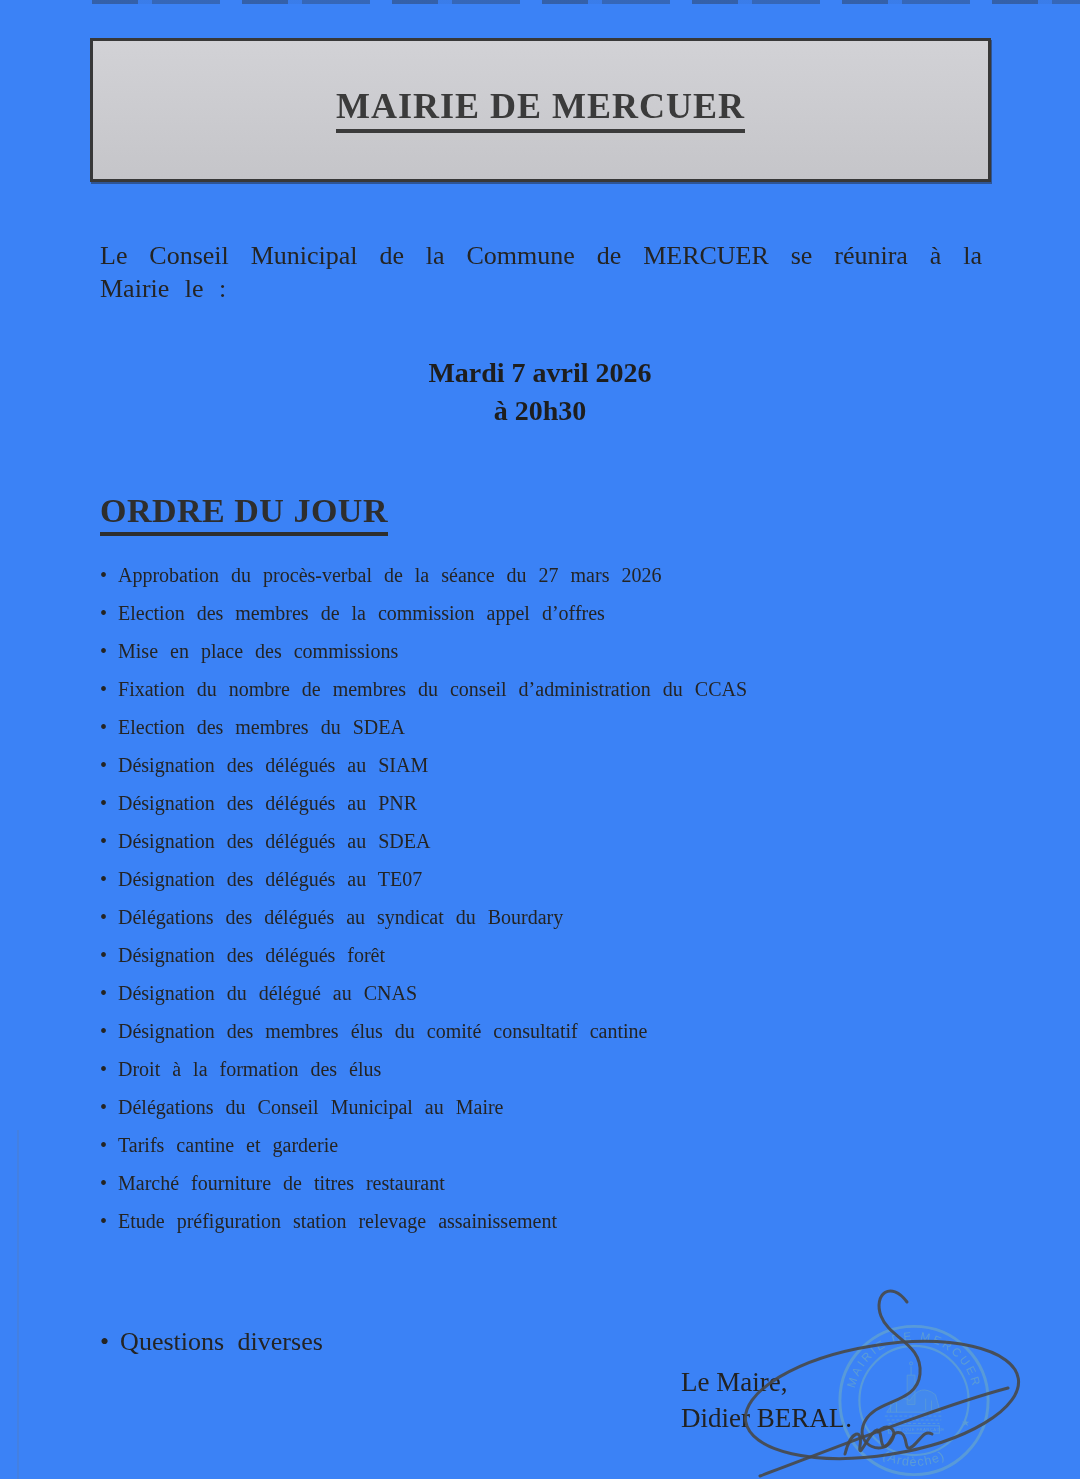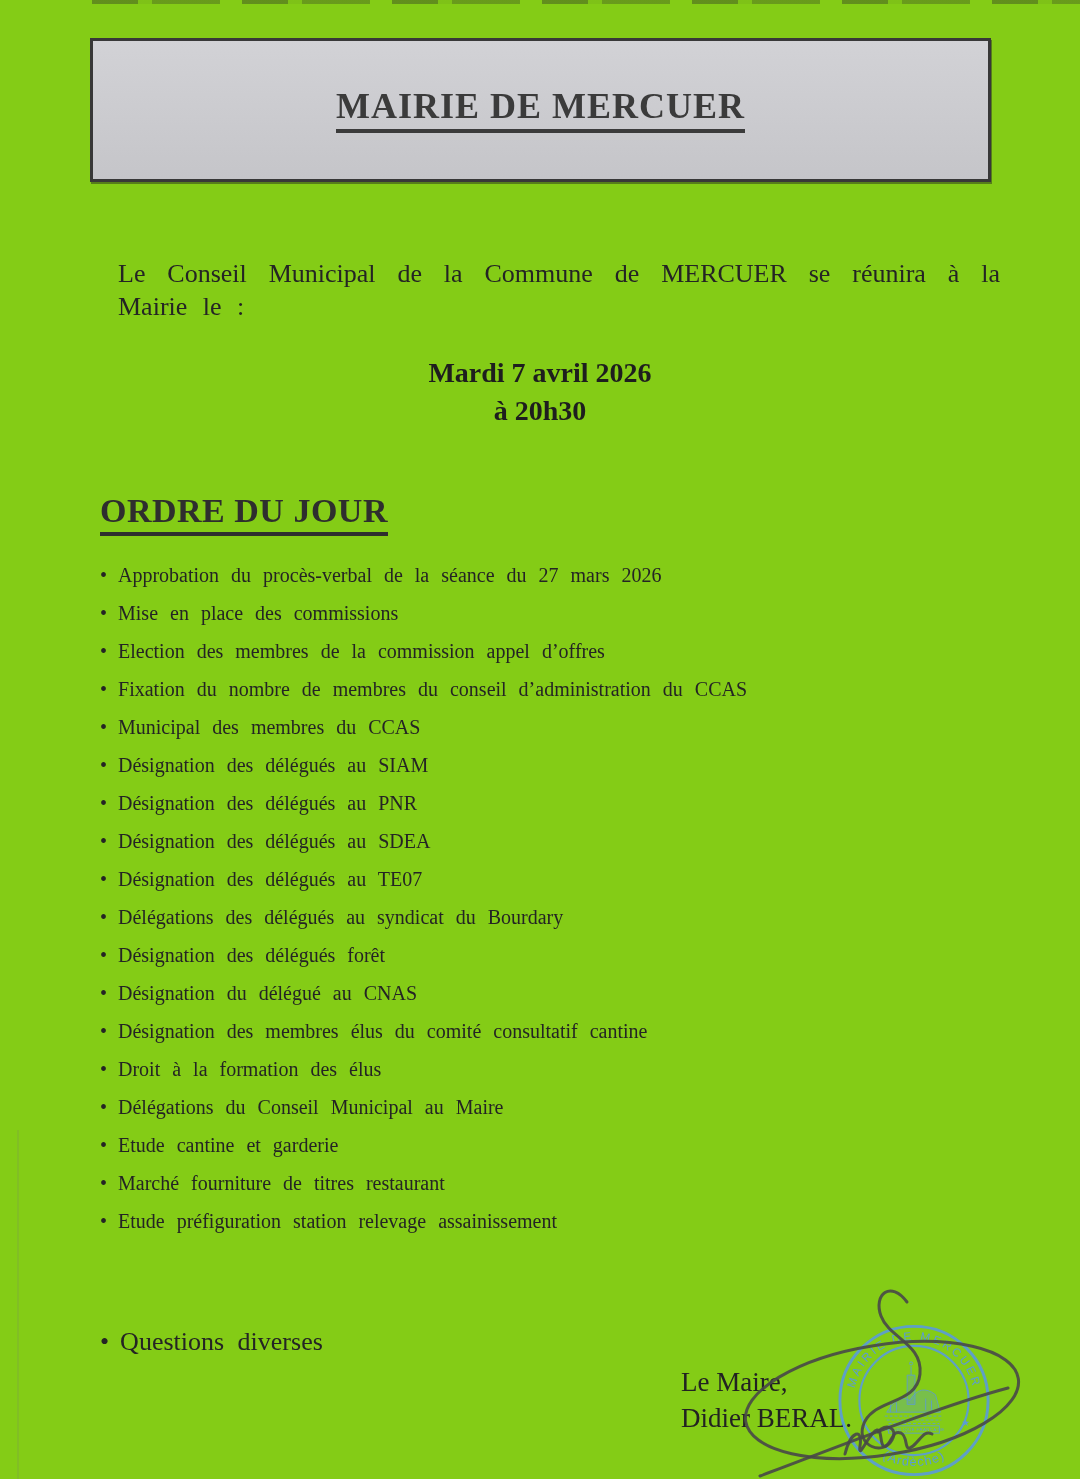--- a/index.html
+++ b/index.html
@@ -7,21 +7,21 @@
     --banner-border:#383838;
     --ink:#242424;
     --stamp-blue:#5b9cd6;
     --sig-ink:#484848;
   }
   html,body{margin:0;padding:0;background:#e8e8e8;}
   .page{
     position:relative;
     width:1080px;height:1479px;
     margin:0 auto;
-    background:#84cc16;
+    background:#3b82f6;
     overflow:hidden;
     font-family:"Liberation Serif","DejaVu Serif",serif;
     color:var(--ink);
   }
   
   .scan-streak-top{
     position:absolute;left:92px;top:0;width:988px;height:4px;opacity:.5;
     background:repeating-linear-gradient(90deg,
       rgba(40,40,40,.75) 0 46px, rgba(40,40,40,.12) 46px 60px,
       rgba(40,40,40,.6) 60px 128px, rgba(40,40,40,0) 128px 150px);
@@ -36,21 +36,21 @@
     background:linear-gradient(180deg,#d2d2d6 0%,#cbcbcf 55%,#c5c5c9 100%);
     border:3px solid var(--banner-border);
     box-shadow:1px 2px 0 rgba(30,30,30,.45);
     display:flex;align-items:center;justify-content:center;
   }
   .banner-title{
     font-size:36px;font-weight:bold;letter-spacing:1px;color:#3b3b3b;
     border-bottom:4px solid #3b3b3b;padding-bottom:2px;line-height:1.1;
   }
   .intro{
-    position:absolute;left:100px;top:240px;width:882px;margin:18px;
+    position:absolute;left:100px;top:240px;width:882px;margin:0;
     font-size:26px;line-height:32.5px;text-align:justify;word-spacing:9px;
   }
   .meeting{
     position:absolute;left:0;top:354px;width:1080px;
     text-align:center;font-weight:bold;font-size:28px;line-height:38px;color:#1e1e1e;
   }
   .agenda-heading-wrap{position:absolute;left:100px;top:492px;}
   .agenda-heading{
     font-size:34px;font-weight:bold;letter-spacing:.5px;color:#2e2e2e;
     border-bottom:4px solid #2e2e2e;padding-bottom:3px;
@@ -105,30 +105,30 @@
 
   <div class="agenda-heading-wrap">
     <span class="agenda-heading">ORDRE DU JOUR</span>
   </div>
 
   <div class="agenda-list">
       <div class="agenda-item">
       <span class="bullet">•</span><span class="item-text">Approbation du procès-verbal de la séance du 27 mars 2026</span>
     </div>
       <div class="agenda-item">
+      <span class="bullet">•</span><span class="item-text">Election des membres de la commission appel d’offres</span>
+    </div>
+      <div class="agenda-item">
       <span class="bullet">•</span><span class="item-text">Mise en place des commissions</span>
     </div>
       <div class="agenda-item">
-      <span class="bullet">•</span><span class="item-text">Election des membres de la commission appel d’offres</span>
-    </div>
-      <div class="agenda-item">
       <span class="bullet">•</span><span class="item-text">Fixation du nombre de membres du conseil d’administration du CCAS</span>
     </div>
       <div class="agenda-item">
-      <span class="bullet">•</span><span class="item-text">Municipal des membres du CCAS</span>
+      <span class="bullet">•</span><span class="item-text">Election des membres du SDEA</span>
     </div>
       <div class="agenda-item">
       <span class="bullet">•</span><span class="item-text">Désignation des délégués au SIAM</span>
     </div>
       <div class="agenda-item">
       <span class="bullet">•</span><span class="item-text">Désignation des délégués au PNR</span>
     </div>
       <div class="agenda-item">
       <span class="bullet">•</span><span class="item-text">Désignation des délégués au SDEA</span>
     </div>
@@ -147,21 +147,21 @@
       <div class="agenda-item">
       <span class="bullet">•</span><span class="item-text">Désignation des membres élus du comité consultatif cantine</span>
     </div>
       <div class="agenda-item">
       <span class="bullet">•</span><span class="item-text">Droit à la formation des élus</span>
     </div>
       <div class="agenda-item">
       <span class="bullet">•</span><span class="item-text">Délégations du Conseil Municipal au Maire</span>
     </div>
       <div class="agenda-item">
-      <span class="bullet">•</span><span class="item-text">Etude cantine et garderie</span>
+      <span class="bullet">•</span><span class="item-text">Tarifs cantine et garderie</span>
     </div>
       <div class="agenda-item">
       <span class="bullet">•</span><span class="item-text">Marché fourniture de titres restaurant</span>
     </div>
       <div class="agenda-item">
       <span class="bullet">•</span><span class="item-text">Etude préfiguration station relevage assainissement</span>
     </div>
     </div>
 
   <div class="agenda-item closing">

